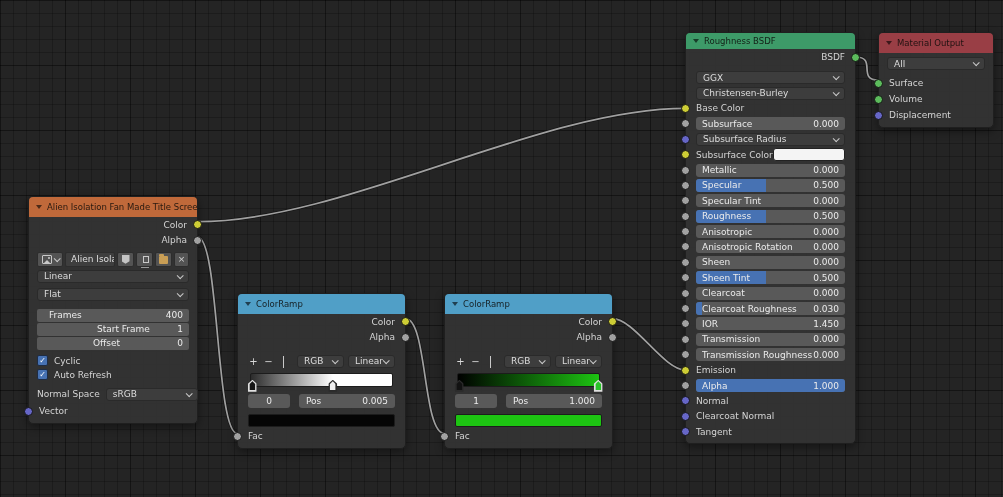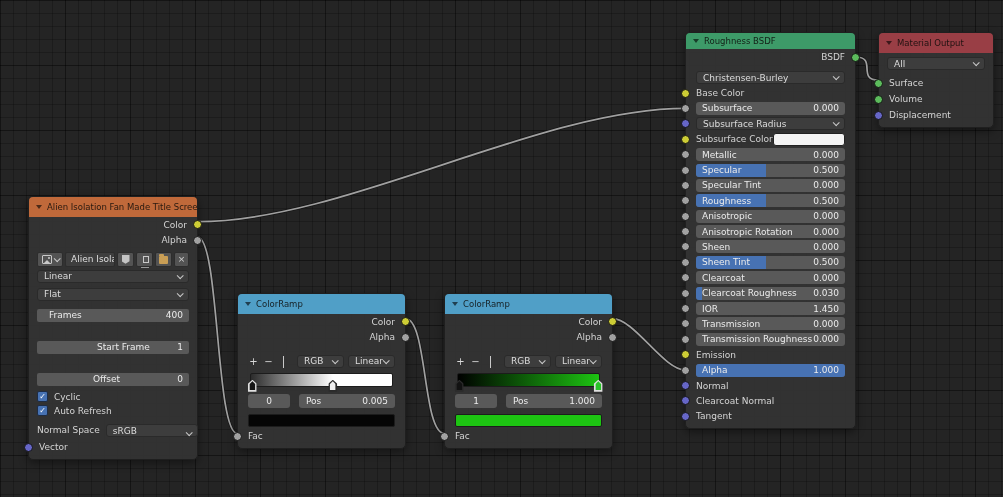--- a/index.html
+++ b/index.html
@@ -57,26 +57,26 @@
   .photo{width:10px;height:9px;border:1px solid #c9c9c9;border-radius:1px;position:relative;}
   .photo::before{content:'';position:absolute;right:1px;top:1px;width:2px;height:2px;border-radius:50%;background:#c9c9c9;}
   .photo::after{content:'';position:absolute;left:1px;bottom:0;border-left:3px solid transparent;border-right:3px solid transparent;border-bottom:3px solid #c9c9c9;}
   .shield{width:8px;height:9px;background:#c4c4c4;clip-path:polygon(50% 100%,0 72%,0 0,100% 0,100% 72%);}
   .copyic{width:6px;height:7px;border:1px solid #c9c9c9;position:relative;background:#535353;margin-left:2px;}
   .copyic::before{content:'';position:absolute;left:-3px;top:2px;width:6px;height:7px;border:1px solid #9a9a9a;background:#535353;z-index:-1;}
   .folder{width:11px;height:8px;background:#c99e55;border-radius:1px;position:relative;margin-top:2px;}
   .folder::before{content:'';position:absolute;left:0;top:-2px;width:5px;height:2px;background:#c99e55;border-radius:1px 1px 0 0;}
   .xg{color:#d0d0d0;font-size:9px;line-height:1;}
   .ddrow{margin:3px 8px;height:15px;display:flex;}
-  .stack{margin:6px 8px 2px 8px;display:flex;flex-direction:column;gap:19px;}
+  .stack{margin:6px 8px 2px 8px;display:flex;flex-direction:column;gap:1px;}
   .stack .pill{border-radius:2px;flex:none;height:13px;}
   .cbrow{display:flex;align-items:center;gap:6px;height:14px;padding:0 8px;}
   .cbx{width:11px;height:11px;background:#4772b3;border:1px solid #1e2c44;border-radius:2px;display:flex;align-items:center;justify-content:center;color:#fff;font-size:8px;line-height:1;}
   .csrow{display:flex;align-items:center;margin:5px 8px 2px 8px;height:15px;gap:6px;}
-  .csrow .dd{flex:0 0 92px;align-items:flex-end;}
+  .csrow .dd{flex:0 0 92px;}
   
   .rtools{display:flex;align-items:center;margin:9px 10px 0 10px;height:15px;gap:4px;color:#d6d6d6;}
   .tbtn{width:14px;text-align:center;font-size:10px;color:#d9d9d9;}
   .rtools .dd{flex:0 0 47px;}
   .rtools .sp{flex:1;}
   .rampbar{position:relative;height:14px;margin:4px 12px 2px 12px;border:1px solid #1c1c1c;border-radius:2px;}
   .handle{position:absolute;top:6px;width:9px;height:12px;transform:translateX(-50%);clip-path:polygon(50% 0,100% 33%,100% 100%,0 100%,0 33%);z-index:3;}
   .handle i{position:absolute;left:1.5px;right:1.5px;top:1.5px;bottom:1.5px;clip-path:polygon(50% 0,100% 33%,100% 100%,0 100%,0 33%);}
   .posrow{display:flex;gap:9px;margin:7px 10px 0 10px;height:14px;}
   .idxpill{flex:0 0 42px;height:14px;background:#595959;border-radius:3px;display:flex;align-items:center;justify-content:center;color:#ebebeb;}
@@ -299,20 +299,28 @@
       <span class="tri"></span>
       <span>Roughness BSDF</span>
     </div>
     <div class="row rout" style="height:16px;">
       <span class="lbl">BSDF</span>
       <span class="sock on sockR" style="background: rgb(92, 188, 92);"></span>
     </div>
     <div class="spacer5"></div>
     <div class="prows">
 
+        <div class="row prow t-dropdown">
+
+          <span class="w w-dd dd">
+            <span class="ddlbl">GGX</span>
+            <span class="chev"></span>
+          </span>
+
+        </div>
 
         <div class="row prow t-dropdown">
 
           <span class="w w-dd dd">
             <span class="ddlbl">Christensen-Burley</span>
             <span class="chev"></span>
           </span>
 
         </div>
 

